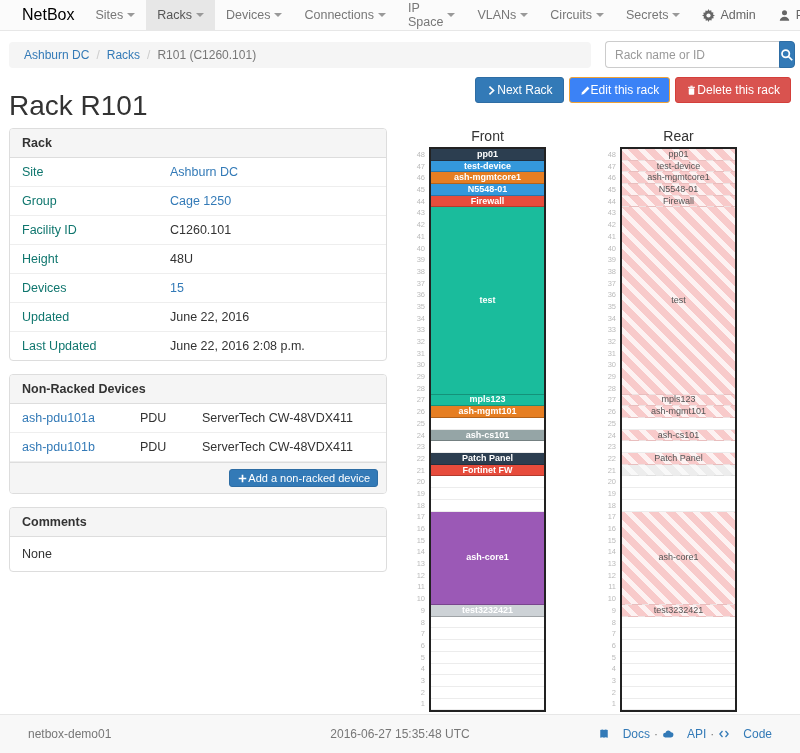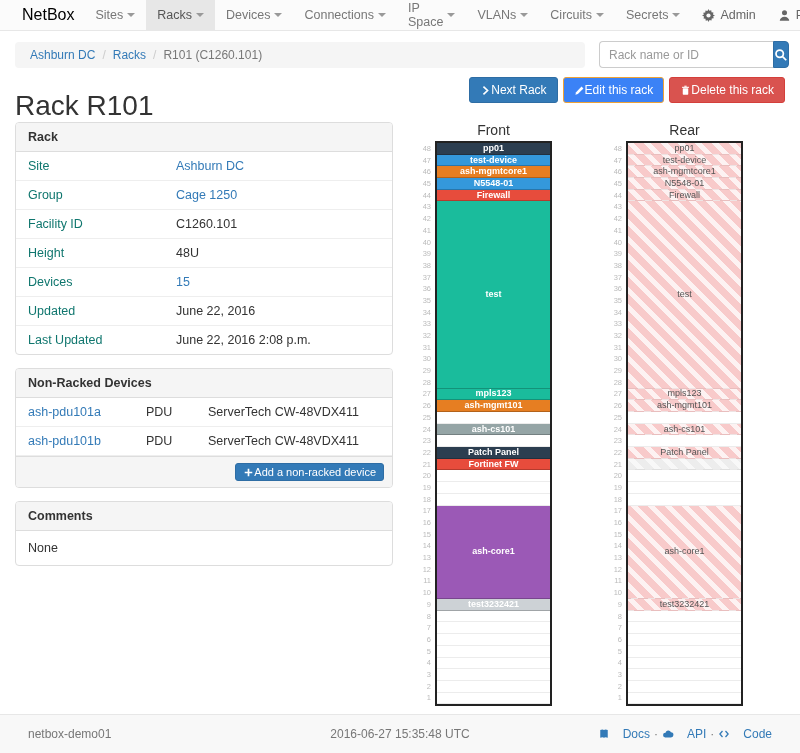--- a/index.html
+++ b/index.html
@@ -27,21 +27,21 @@
   .caret {
     display: inline-block; width: 0; height: 0;
     border-left: 4px solid transparent; border-right: 4px solid transparent;
     border-top: 4px solid #999;
   }
   .nav-right { margin-left: auto; display: flex; }
   .nav-right .nav-item { gap: 5px; color: #666; }
   .nav-icon { width: 13px; height: 13px; display: inline-block; }
 
   
-  .container { padding: 0 15px; width: 100%; }
+  .container { padding: 0 9px; width: 100%; }
 
   .crumb-row { display: flex; margin-top: 10px; align-items: center; }
   .breadcrumb {
     flex: 1; background: #f5f5f5; border-radius: 4px; padding: 6px 15px;
     font-size: 12px; color: #777; margin-right: 14px; list-style: none; display: flex;
   }
   .breadcrumb li + li::before { content: "/"; color: #ccc; padding: 0 7px; }
   .breadcrumb a { color: #337ab7; }
   .breadcrumb .current { color: #777; }
   .searchgroup { display: flex; width: 186px; }
@@ -61,21 +61,21 @@
   .actions { margin-left: auto; display: flex; gap: 5px; }
   .btn {
     display: inline-flex; align-items: center; padding: 5px 10px;
     font-size: 12px; color: #fff; border-radius: 3px; cursor: pointer; border: 1px solid transparent;
   }
   .btn-primary { background: #337ab7; border-color: #2e6da4; }
   .btn-warning { background: #3b82f6; border-color: #eea236; }
   .btn-danger  { background: #d9534f; border-color: #d43f3a; }
   .btn svg { width: 11px; height: 11px; }
 
-  .main { display: flex; }
+  .main { display: flex; margin-top: 6px; }
   .left-col { width: 378px; flex-shrink: 0; }
 
   
   .panel { border: 1px solid #ddd; border-radius: 4px; margin-bottom: 13px; background: #fff; }
   .panel-heading {
     background: #f5f5f5; border-bottom: 1px solid #ddd; padding: 7px 12px;
     font-weight: bold; font-size: 12.5px; color: #333; border-radius: 3px 3px 0 0;
   }
   .trow { display: flex; padding: 7px 12px; border-bottom: 1px solid #eee; font-size: 12.5px; }
   .trow:last-child { border-bottom: none; }

